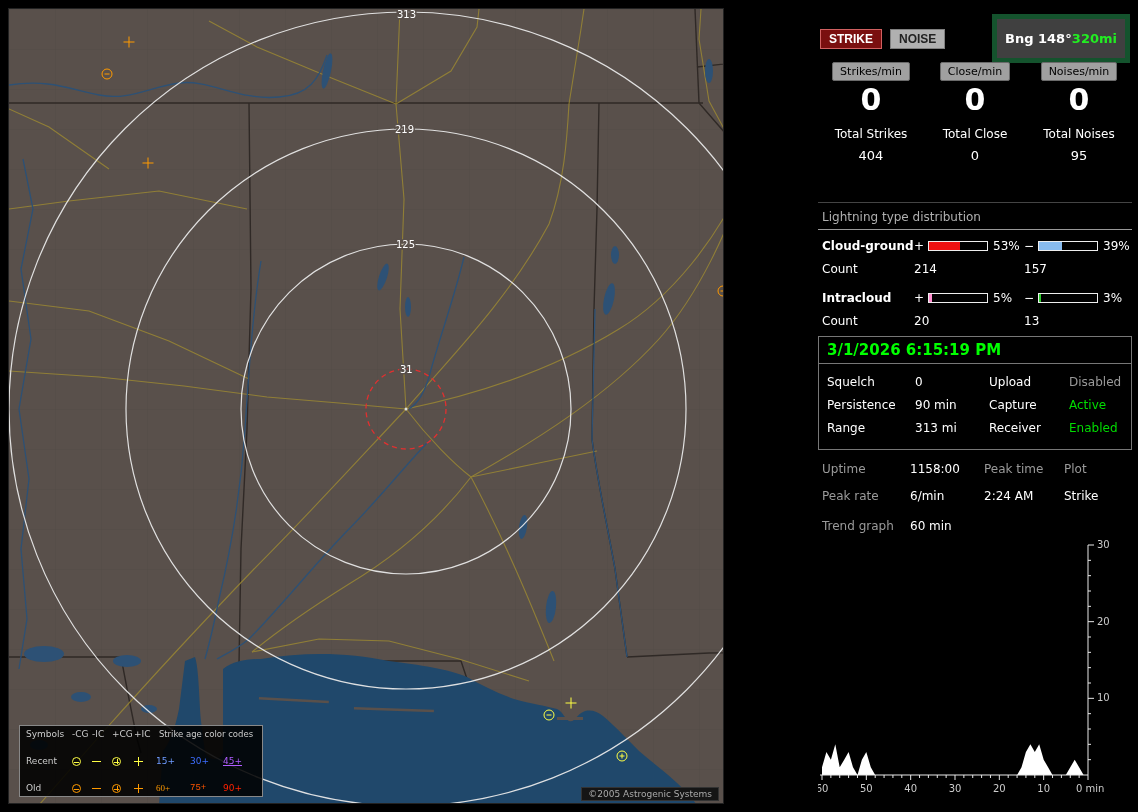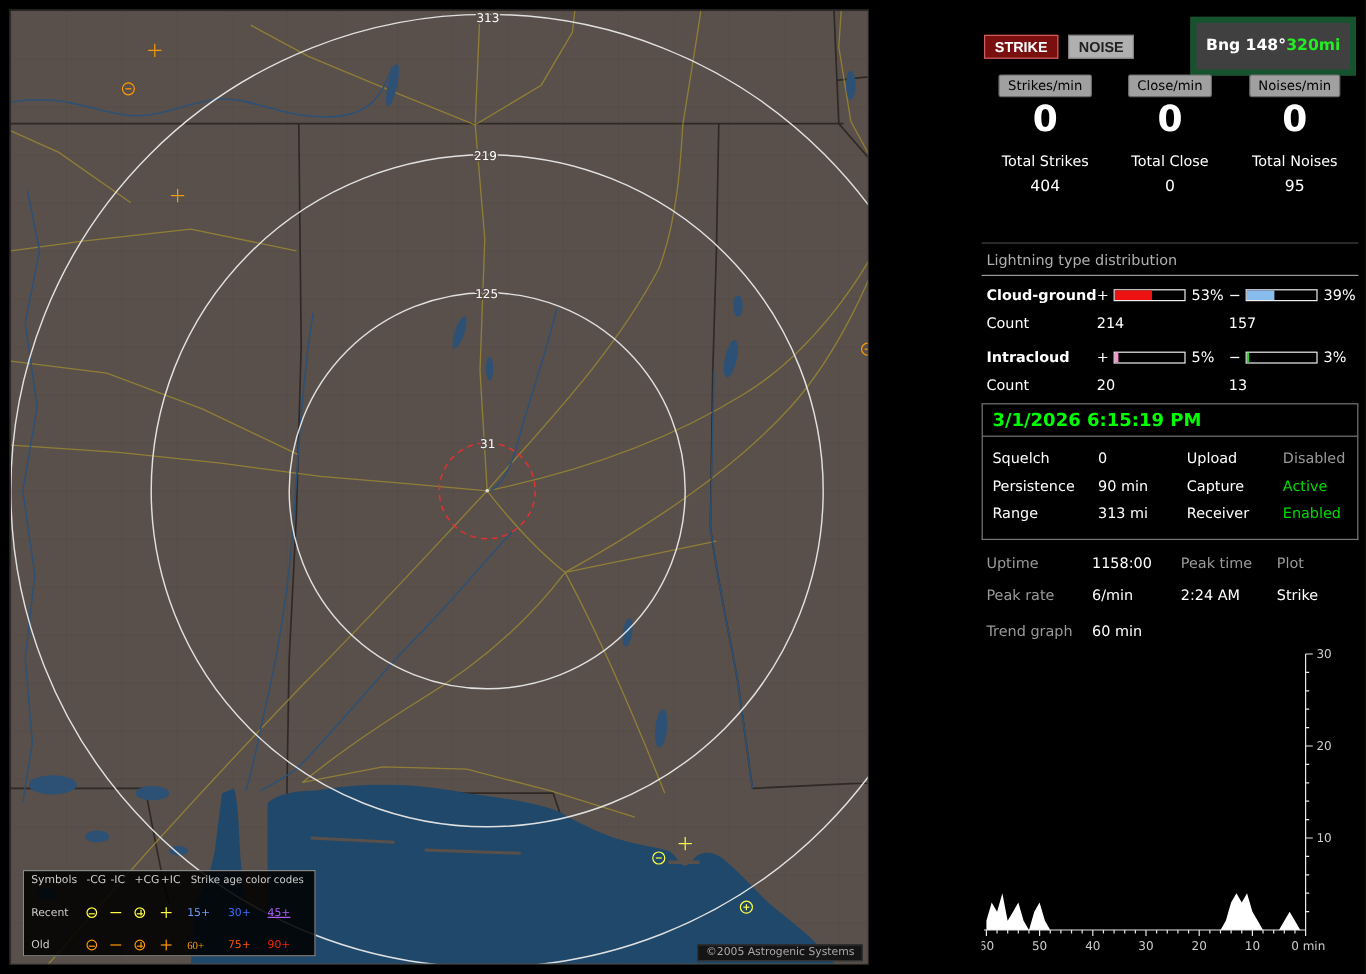--- a/index.html
+++ b/index.html
@@ -215,21 +215,21 @@
     <span class="lc" style="color: rgb(111, 155, 255);">15+</span>
     <span class="lc" style="color: rgb(61, 109, 255);">30+</span>
     <span class="lc" style="color: rgb(176, 92, 255); text-decoration: underline;">45+</span>
 
     <span>Old</span>
     <span class="lc"><span class="lsym circle old"><span class="h"></span></span></span>
     <span class="lc"><span class="lsym old"><span class="h"></span></span></span>
     <span class="lc"><span class="lsym circle old"><span class="h"></span><span class="v"></span></span></span>
     <span class="lc"><span class="lsym old"><span class="h"></span><span class="v"></span></span></span>
     <span class="lc" style="color: rgb(255, 153, 0); font-family: Liberation Serif, serif;">60+</span>
-    <span class="lc" style="color: rgb(255, 85, 0);">75+</span>
+    <span class="lc" style="color: rgb(255, 85, 0); font-family: Liberation Mono, monospace;">75+</span>
     <span class="lc" style="color: rgb(255, 34, 0);">90+</span>
   </div>
 
   <div class="copyright">©2005 Astrogenic Systems</div>
 </div>
 
 <div class="right">
 
   <div class="topbar">
     <button class="btn-strike">STRIKE</button>

